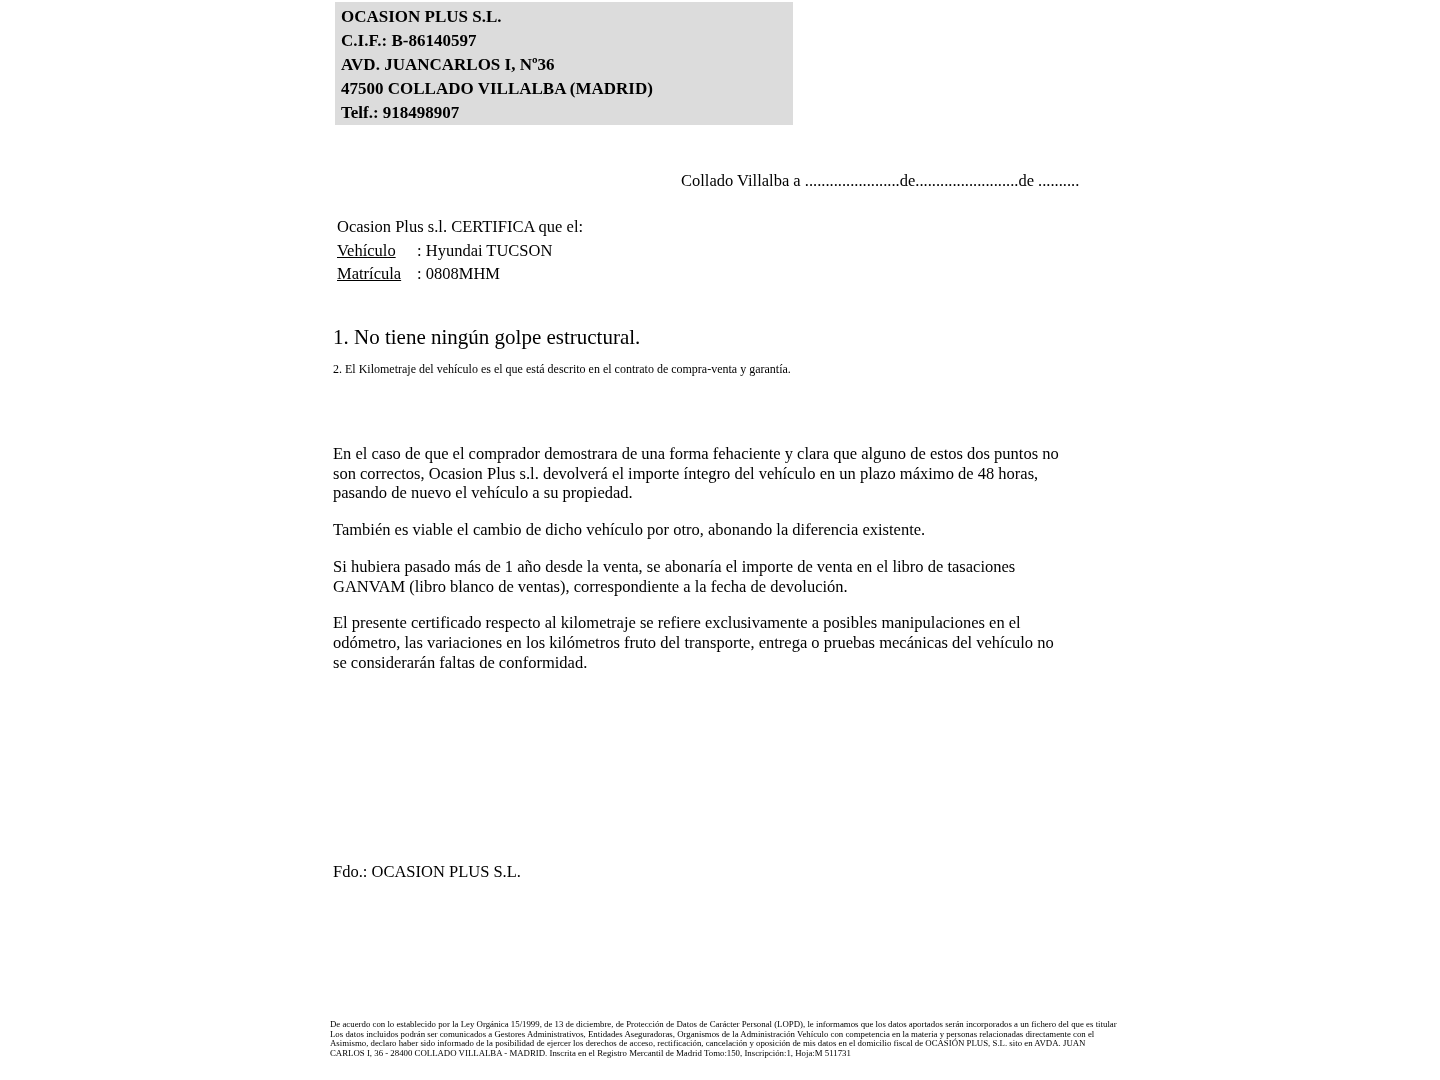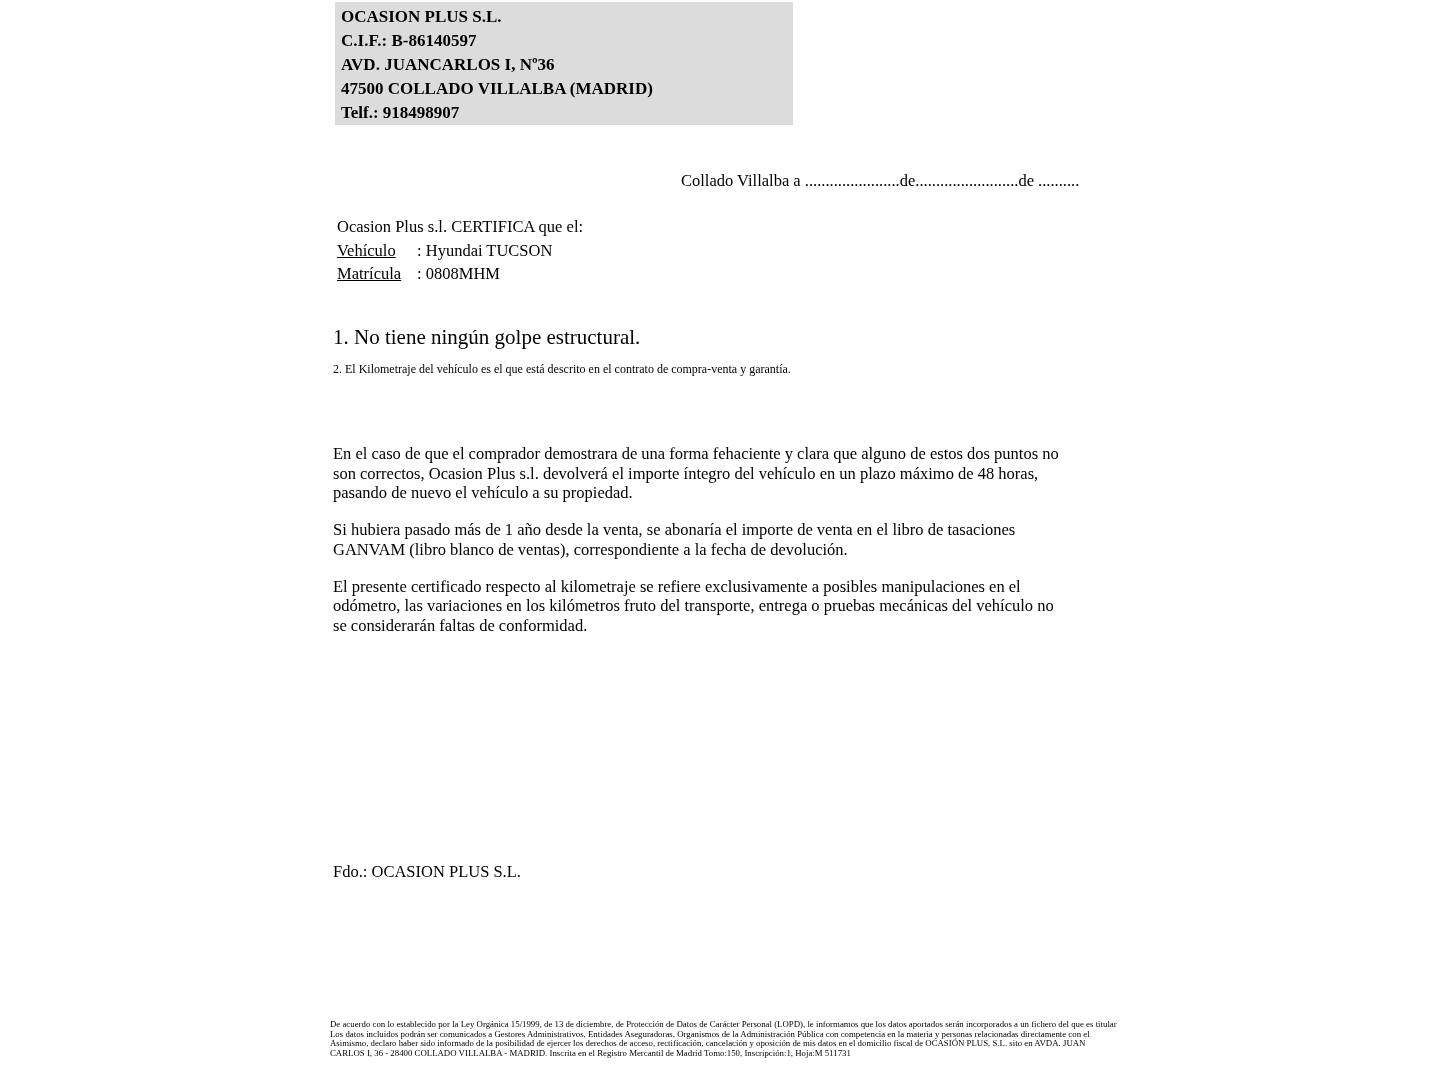--- a/index.html
+++ b/index.html
@@ -123,29 +123,30 @@
     </div>
   </div>
 
   <div class="point-1">1. No tiene ningún golpe estructural.</div>
   <div class="point-2">2. El Kilometraje del vehículo es el que está descrito en el contrato de compra-venta y garantía.</div>
 
   <div class="paragraphs">
     <div class="para">En el caso de que el comprador demostrara de una forma fehaciente y clara que alguno de estos dos puntos no
 son correctos, Ocasion Plus s.l. devolverá el importe íntegro del vehículo en un plazo máximo de 48 horas,
 pasando de nuevo el vehículo a su propiedad.</div>
+    <div class="para">También es viable el cambio de dicho vehículo por otro, abonando la diferencia existente.</div>
     <div class="para">Si hubiera pasado más de 1 año desde la venta, se abonaría el importe de venta en el libro de tasaciones
 GANVAM (libro blanco de ventas), correspondiente a la fecha de devolución.</div>
     <div class="para">El presente certificado respecto al kilometraje se refiere exclusivamente a posibles manipulaciones en el
 odómetro, las variaciones en los kilómetros fruto del transporte, entrega o pruebas mecánicas del vehículo no
 se considerarán faltas de conformidad.</div>
   </div>
 
   <div class="signature">Fdo.: OCASION PLUS S.L.</div>
 
   <div class="legal">
     <div class="legal-line">De acuerdo con lo establecido por la Ley Orgánica 15/1999, de 13 de diciembre, de Protección de Datos de Carácter Personal (LOPD), le informamos que los datos aportados serán incorporados a un fichero del que es titular</div>
-    <div class="legal-line">Los datos incluidos podrán ser comunicados a Gestores Administrativos, Entidades Aseguradoras, Organismos de la Administración Pública con competencia en la materia y personas relacionadas directamente con el</div>
+    <div class="legal-line">Los datos incluidos podrán ser comunicados a Gestores Administrativos, Entidades Aseguradoras, Organismos de la Administración Vehículo con competencia en la materia y personas relacionadas directamente con el</div>
     <div class="legal-line">Asimismo, declaro haber sido informado de la posibilidad de ejercer los derechos de acceso, rectificación, cancelación y oposición de mis datos en el domicilio fiscal de OCASIÓN PLUS, S.L. sito en AVDA. JUAN</div>
     <div class="legal-line">CARLOS I, 36 - 28400 COLLADO VILLALBA - MADRID. Inscrita en el Registro Mercantil de Madrid Tomo:150, Inscripción:1, Hoja:M 511731</div>
   </div>
 
 </div>
 
 </body></html>

